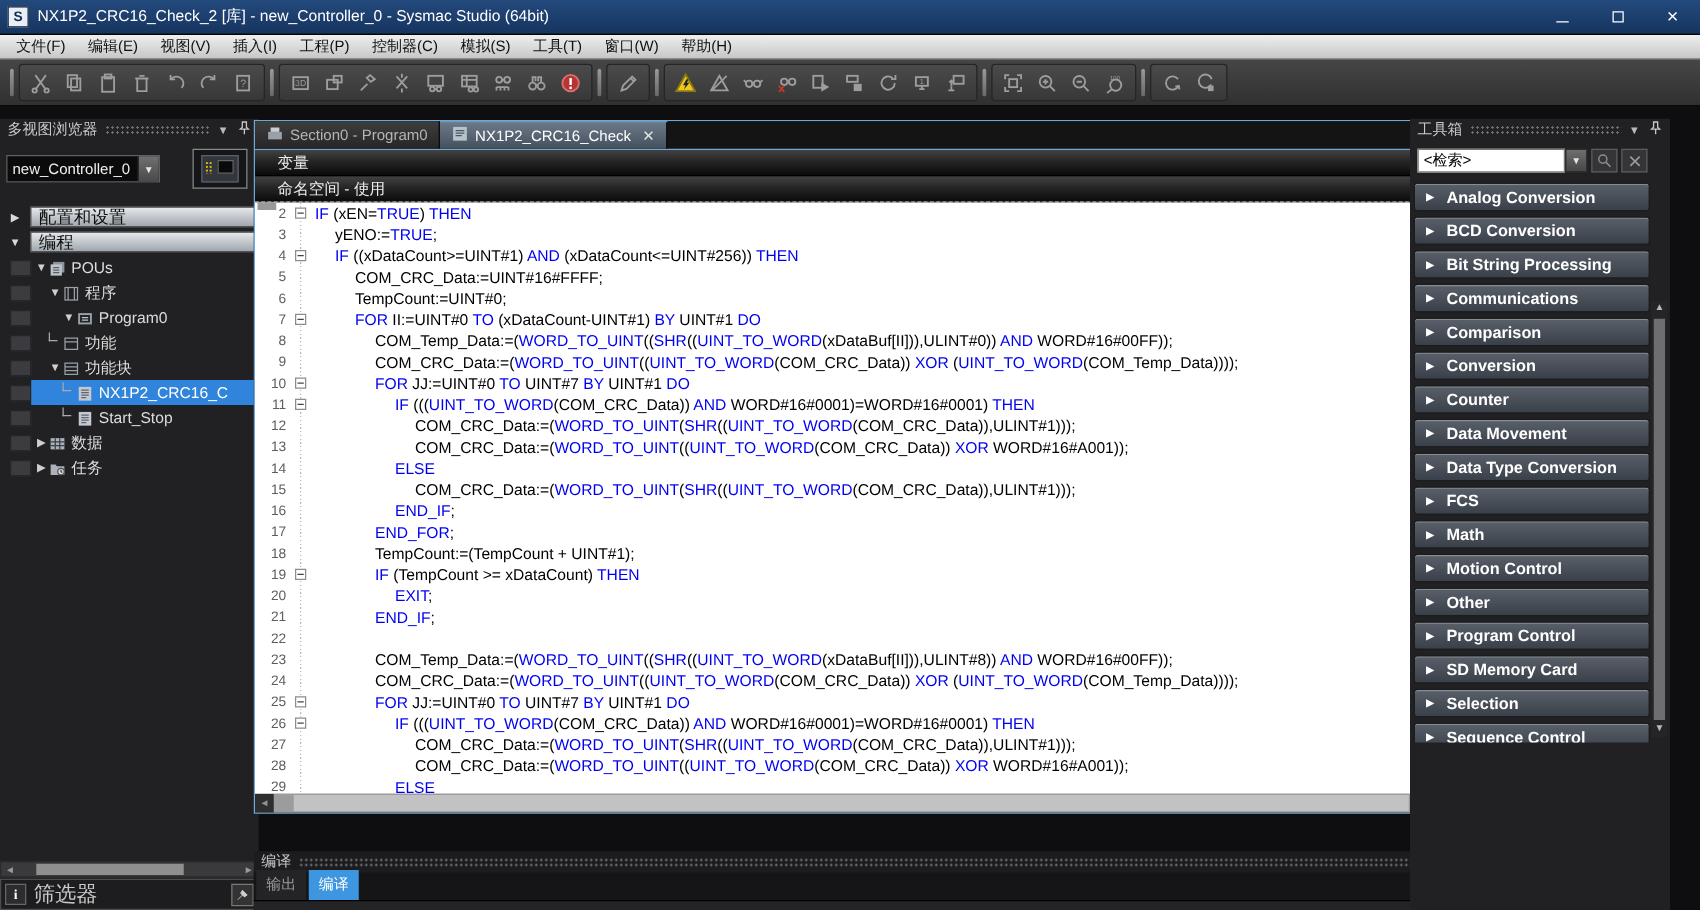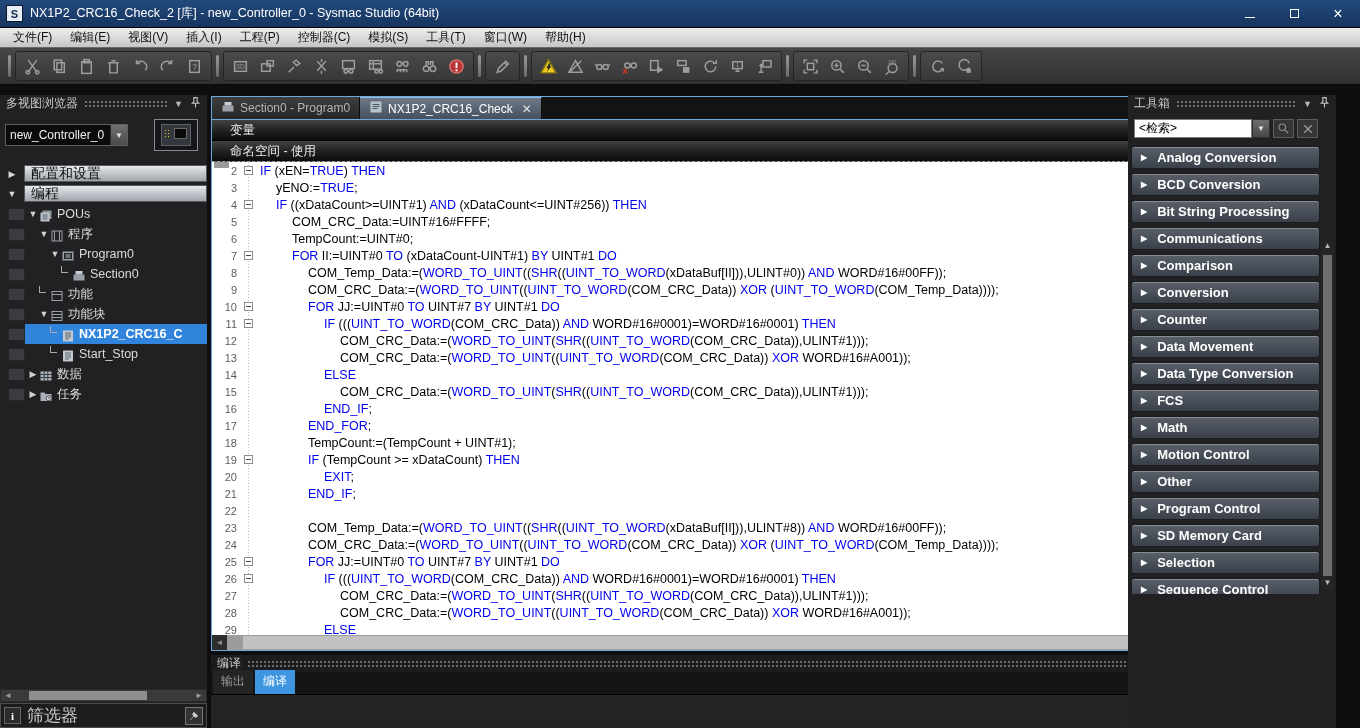--- a/index.html
+++ b/index.html
@@ -30,21 +30,21 @@
     border:1px solid #252525; border-radius:3px; padding:1px 3px; height:30px; }
   .tb-grip { width:3px; height:22px; background:linear-gradient(#9a9a9a,#6a6a6a); border-radius:2px; margin:0 4px; }
   .tb-btn { width:27px; height:26px; display:flex; align-items:center; justify-content:center; }
   .tb-btn svg { stroke:#9d9d9d; fill:none; stroke-width:1.4; }
 
   
   .main { position:absolute; top:85px; left:0; right:0; bottom:0; }
   .panel { position:absolute; background:#212123; }
   .panel.left  { left:0;    width:207px; top:10px; bottom:0; }
   .panel.right { left:1128px; width:208px; top:10px; bottom:0; }
-  .center { position:absolute; left:211px; width:1085px; top:11px; bottom:0; display:flex; flex-direction:column; }
+  .center { position:absolute; left:203px; width:1085px; top:11px; bottom:0; display:flex; flex-direction:column;gap:26px; }
 
   
   .p-head { height:17px; display:flex; align-items:center; color:#c9c9c9; font-size:12px; padding:0 5px 0 6px; gap:6px; }
   .p-dots { flex:1; height:8px; background-image:radial-gradient(#6d6d6d 0.8px, transparent 0.9px); background-size:4px 4px; }
   .p-arrow { color:#b9b9b9; font-size:9px; }
   .p-x { color:#d5d5d5; font-size:13px; line-height:1; }
 
   
   .ctrl-row { display:flex; align-items:center; margin:7px 5px 0 5px; gap:8px; }
   .ctrl-select { display:flex; width:123px; height:22px; border:1px solid #5f5f5f; background:#0b0b0b; }
@@ -64,21 +64,21 @@
   .t-section .bar { flex:1; height:17px; background:linear-gradient(#e6e9ec,#9fa6ad); border:1px solid #54585c;
     color:#101010; font-size:14px; display:flex; align-items:center; padding-left:6px; }
   .t-row { display:flex; align-items:center; height:20px; }
   .t-box { width:17px; height:13px; background:#3c3c40; border:1px solid #262629; margin-left:8px; flex:none; }
   .t-rest { flex:1; display:flex; align-items:center; height:100%; }
   .t-rest.sel { background:#3184dc; }
   .t-arrow { color:#cfcfcf; font-size:9px; width:12px; text-align:center; flex:none; }
   .t-conn { width:7px; height:7px; border-left:1px solid #aaa; border-bottom:1px solid #aaa; margin:-5px 4px 5px 1px; flex:none; }
   .t-icon { width:14px; height:12px; margin-right:4px; flex:none; }
   .t-label { color:#dcdcdc; font-size:12.5px; white-space:nowrap; }
-  .t-rest.sel .t-label { color:#fff;font-weight:bold; }
+  .t-rest.sel .t-label { color:#fff; }
 
   .lp-bottom { position:absolute; left:0; right:0; bottom:26px; }
   .lp-scroll { height:13px; background:#3a3a3c; display:flex; align-items:center; border:1px solid #2a2a2a; }
   .lp-scroll .sb-a { width:14px; color:#9a9a9a; font-size:8px; text-align:center; }
   .lp-scroll .sb-track { flex:1; height:9px; position:relative; }
   .lp-scroll .sb-thumb { position:absolute; left:14px; width:118px; top:0; height:9px; background:#8f8f8f; }
   .filter-bar { position:absolute; left:0; right:0; bottom:-26px; height:25px; background:#1d1d1f;
     border:1px solid #4c4c4c; display:flex; align-items:center; padding:0 3px; gap:6px; }
   .i-box { width:17px; height:17px; background:#2c2c2e; border:1px solid #666; color:#fff; font-weight:bold;
     font-size:11px; font-family:"Liberation Serif",serif; display:flex; align-items:center; justify-content:center; }
@@ -460,31 +460,20 @@
           <div class="t-row">
             <span class="t-box"></span>
             <div class="t-rest" style="padding-left: 24px;">
               <span class="t-arrow">▼</span>
               <span class="t-icon"><svg viewBox="0 0 13 12" width="14" height="12">
                   <rect x="1" y="1.5" width="11" height="9" fill="#9aa0a8"></rect>
                   <rect x="2.5" y="3" width="8" height="6" fill="#22262b"></rect>
                   <path d="M4 5h5M4 7h5" stroke="#b9c0c8" stroke-width="1"></path>
                 </svg></span>
               <span class="t-label">Program0</span>
-            </div>
-          </div>
-          <div class="t-row">
-            <span class="t-box"></span>
-            <div class="t-rest" style="padding-left: 35px;">
-              <span class="t-conn"></span>
-              <span class="t-icon"><svg viewBox="0 0 13 12" width="14" height="12">
-                  <rect x="1" y="4.5" width="11" height="6" fill="#9aa0a8"></rect>
-                  <rect x="3" y="1" width="7" height="3.5" fill="#c9ced4"></rect>
-                </svg></span>
-              <span class="t-label">Section0</span>
             </div>
           </div>
           <div class="t-row">
             <span class="t-box"></span>
             <div class="t-rest" style="padding-left: 13px;">
               <span class="t-conn"></span>
               <span class="t-icon"><svg viewBox="0 0 13 12" width="14" height="12">
                   <rect x="1.5" y="1.5" width="10" height="9" fill="none" stroke="#9aa0a8"></rect>
                   <path d="M1.5 4.5h10" stroke="#9aa0a8"></path>
                 </svg></span>

